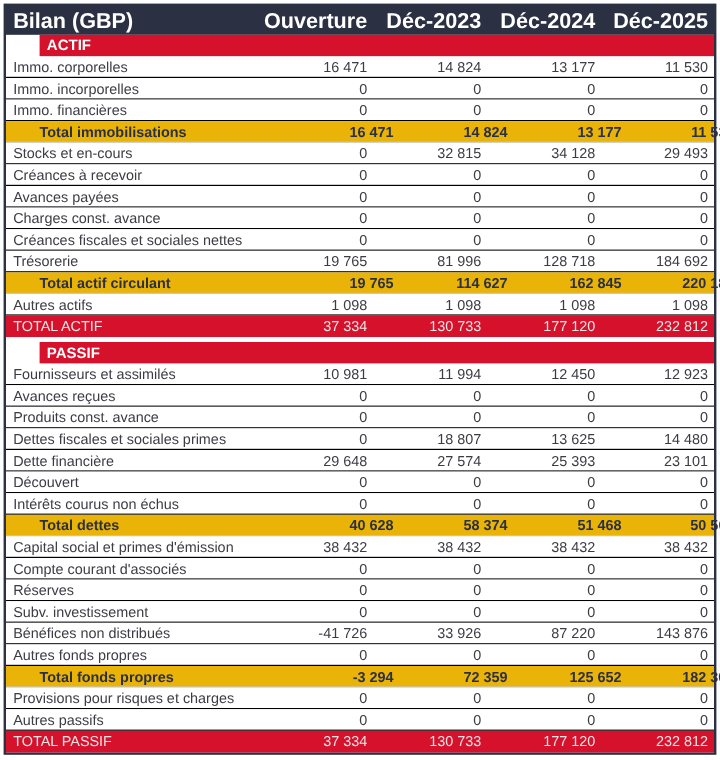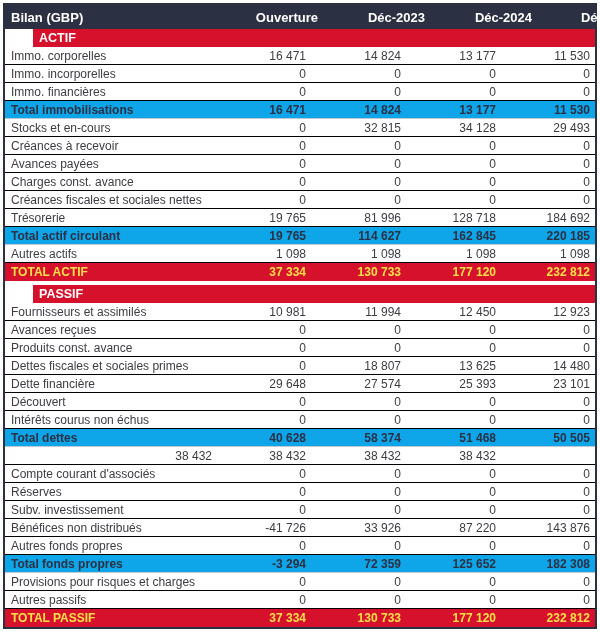--- a/index.html
+++ b/index.html
@@ -24,51 +24,51 @@
   }
   .cell { overflow: hidden; white-space: nowrap; }
   .cell.label { padding-left: 6px; text-align: left; }
   .cell.num   { padding-right: 5px; text-align: right; }
 
   .header-row {
     background: #2b3043;
     color: #ffffff;
     height: 24px;
     font-weight: bold;
-    font-size: 13px;
-    gap: 12px;
+    font-size: 18px;
   }
   .section-header {
     background: #d5112c;
     color: #ffffff;
     height: 18px;
     font-weight: bold;
     font-size: 12.5px;
     margin-left: 28px;
   }
   .normal {
     background: #ffffff;
     height: 18px;
     border-bottom: 1px solid #000000;
     color: #3c3c44;
     font-size: 12px;
   }
   .subtotal {
-    background: #0ea5e9;
+    background: #eab308;
     height: 18px;
     border-bottom: 1px solid #c2c8d2;
     color: #2b3043;
     font-weight: bold;
     font-size: 12px;
+    padding-left: 22px;
   }
   .grand-total {
     background: #d5112c;
-    color: #fde047;
+    color: #e5e5e5;
     height: 18px;
-    font-weight: bold;
+    font-weight: normal;
     font-size: 12px;
   }
   .section-gap {
     height: 4px;
     background: #ffffff;
   }
 </style>
 </head>
 <body>
 
@@ -229,20 +229,21 @@
         <div class="cell num">0</div>
       </div>
       <div class="row subtotal">
         <div class="cell label">Total dettes</div>
         <div class="cell num">40 628</div>
         <div class="cell num">58 374</div>
         <div class="cell num">51 468</div>
         <div class="cell num">50 505</div>
       </div>
       <div class="row normal">
+        <div class="cell label">Capital social et primes d'émission</div>
         <div class="cell num">38 432</div>
         <div class="cell num">38 432</div>
         <div class="cell num">38 432</div>
         <div class="cell num">38 432</div>
       </div>
       <div class="row normal">
         <div class="cell label">Compte courant d'associés</div>
         <div class="cell num">0</div>
         <div class="cell num">0</div>
         <div class="cell num">0</div>

